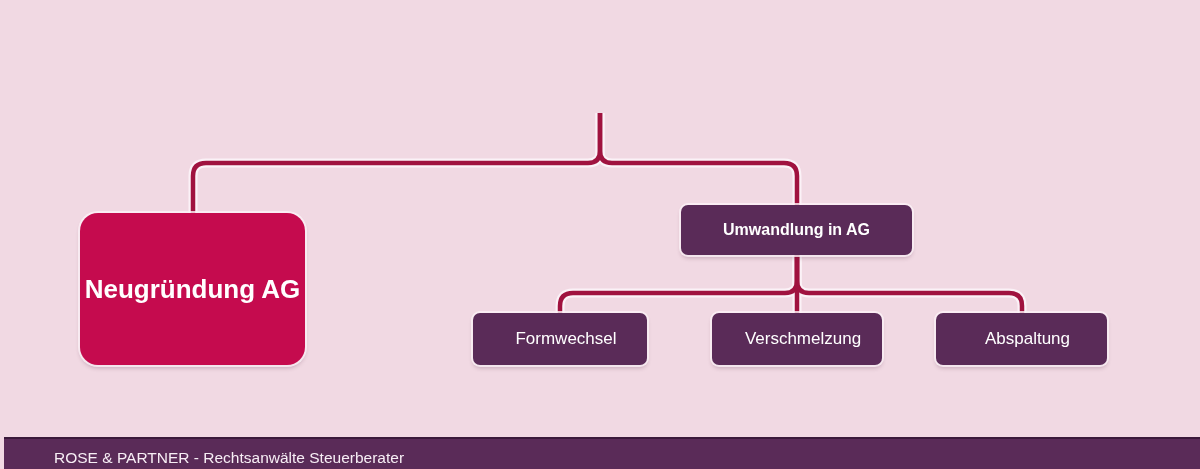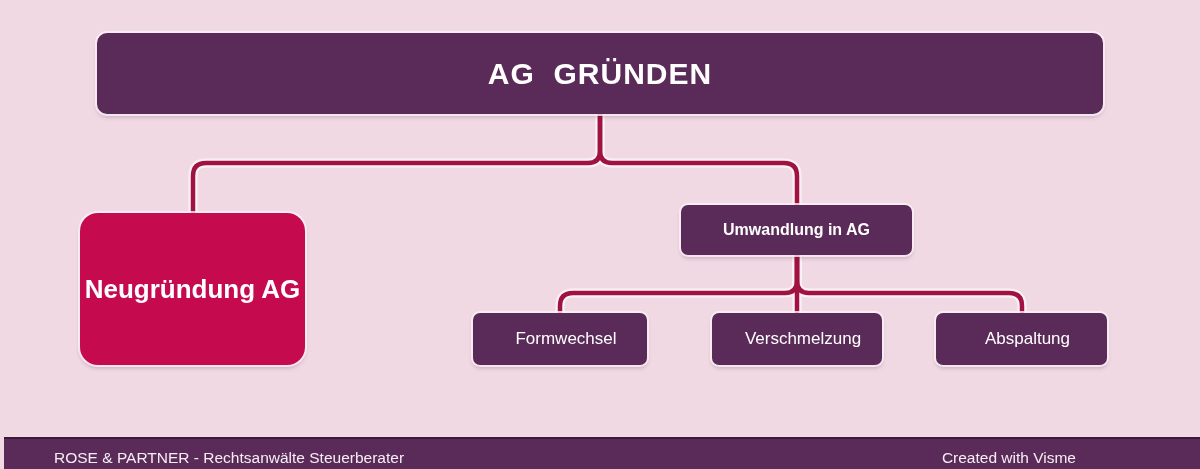--- a/index.html
+++ b/index.html
@@ -84,23 +84,20 @@
     </g>
     <g fill="none" stroke="#a0123f" stroke-width="4.5" stroke-linejoin="round">
       <path d="M600,113 L600,151 Q600,163 588,163 L206,163 Q193,163 193,176 L193,216"></path>
       <path d="M600,113 L600,151 Q600,163 612,163 L784,163 Q797,163 797,176 L797,208"></path>
       <path d="M797,252 L797,281 Q797,293 785,293 L573,293 Q560,293 560,306 L560,316"></path>
       <path d="M797,252 L797,281 Q797,293 809,293 L1009,293 Q1022,293 1022,306 L1022,318"></path>
       <path d="M797,252 L797,316"></path>
     </g>
   </svg>
 
-  <div class="node node-root">
-    <span>AG  GRÜNDEN</span>
-  </div>
 
   <div class="node node-red">
     <span>Neugründung AG</span>
   </div>
 
   <div class="node node-mid">
     <span>Umwandlung in AG</span>
   </div>
 
   <div class="node node-child node-child-0">
@@ -110,16 +107,15 @@
   <div class="node node-child node-child-1">
     <span>Verschmelzung</span>
   </div>
 
   <div class="node node-child node-child-2">
     <span>Abspaltung</span>
   </div>
 
   <div class="footer">
     <span class="footer-brand">ROSE &amp; PARTNER - Rechtsanwälte Steuerberater</span>
-    <span class="footer-credit">Created with Visme</span>
   </div>
 
 </div>
 
 </body></html>

